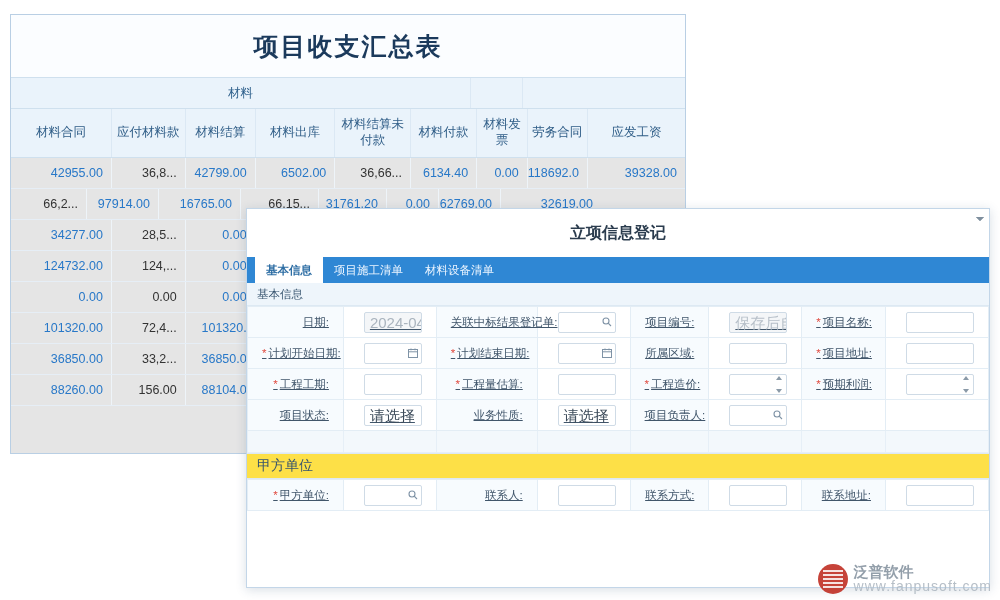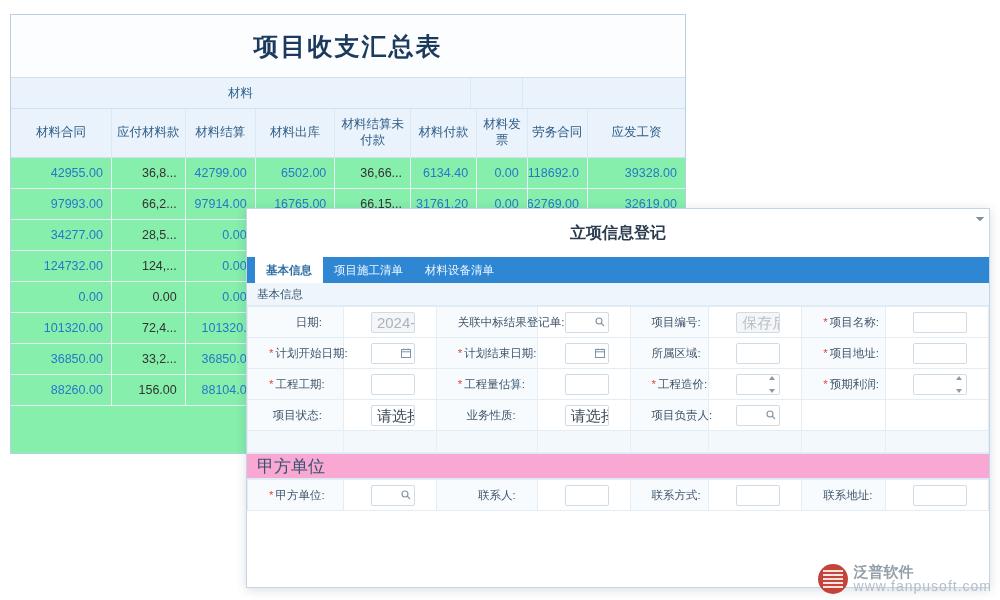--- a/index.html
+++ b/index.html
@@ -12,21 +12,21 @@
     font-family: "Liberation Sans", sans-serif;
   }
 
   
   .back-window {
     position: absolute;
     left: 10px;
     top: 14px;
     width: 676px;
     height: 440px;
-    background: #86efac;
+    background: #e5e5e5;
     border: 1px solid #b9cfe4;
     box-sizing: border-box;
   }
   .back-title {
     height: 62px;
     line-height: 62px;
     text-align: center;
     font-size: 25px;
     font-weight: bold;
     color: #1b3a5c;
@@ -152,23 +152,24 @@
   .form-table {
     width: 100%;
     border-collapse: collapse;
     table-layout: fixed;
   }
   .form-table td {
     height: 31px;
     border: 1px solid #e3edf5;
     font-size: 11.5px;
     color: #41566b;
-    padding: 0 21px;
+    padding: 0 14px;
     box-sizing: border-box;
     vertical-align: middle;
+    text-decoration: underline;
   }
   .lbl {
     text-align: right;
     background: #f7fbfe;
     white-space: nowrap;
   }
   .req { color: #e04a3f; margin-right: 2px; }
   .fld { background: #ffffff; }
   .input {
     position: relative;
@@ -223,27 +224,27 @@
     display: block;
     width: 0; height: 0;
     border-left: 3.5px solid transparent;
     border-right: 3.5px solid transparent;
   }
   .spin i.up { border-bottom: 4px solid #8a9aa8; }
   .spin i.dn { border-top: 4px solid #8a9aa8; }
   .spacer-row td { height: 22px; background: #f3f8fc; border-color: #e6eff7; }
   .sub-section {
     height: 24px;
-    background: #f9a8d4;
+    background: #fde047;
     border-top: 1px solid #dde9f3;
     border-bottom: 1px solid #dde9f3;
     display: flex;
     align-items: center;
     padding-left: 10px;
-    font-size: 17px;
+    font-size: 14px;
     color: #36536e;
   }
 
   
   .watermark {
     position: absolute;
     right: 8px;
     bottom: 6px;
     display: flex;
     align-items: center;
@@ -299,21 +300,20 @@
     <div class="grid-cell c2">42799.00</div>
     <div class="grid-cell c3">6502.00</div>
     <div class="grid-cell c4 dark">36,66...</div>
     <div class="grid-cell c5">6134.40</div>
     <div class="grid-cell c6">0.00</div>
     <div class="grid-cell c7">118692.0</div>
     <div class="grid-cell c8" style="border-right:none">39328.00</div>
   </div>
 
   <div class="grid-body-row">
-    <div class="grid-cell c0">97993.00</div>
     <div class="grid-cell c1 dark">66,2...</div>
     <div class="grid-cell c2">97914.00</div>
     <div class="grid-cell c3">16765.00</div>
     <div class="grid-cell c4 dark">66,15...</div>
     <div class="grid-cell c5">31761.20</div>
     <div class="grid-cell c6">0.00</div>
     <div class="grid-cell c7">62769.00</div>
     <div class="grid-cell c8" style="border-right:none">32619.00</div>
   </div>
 

